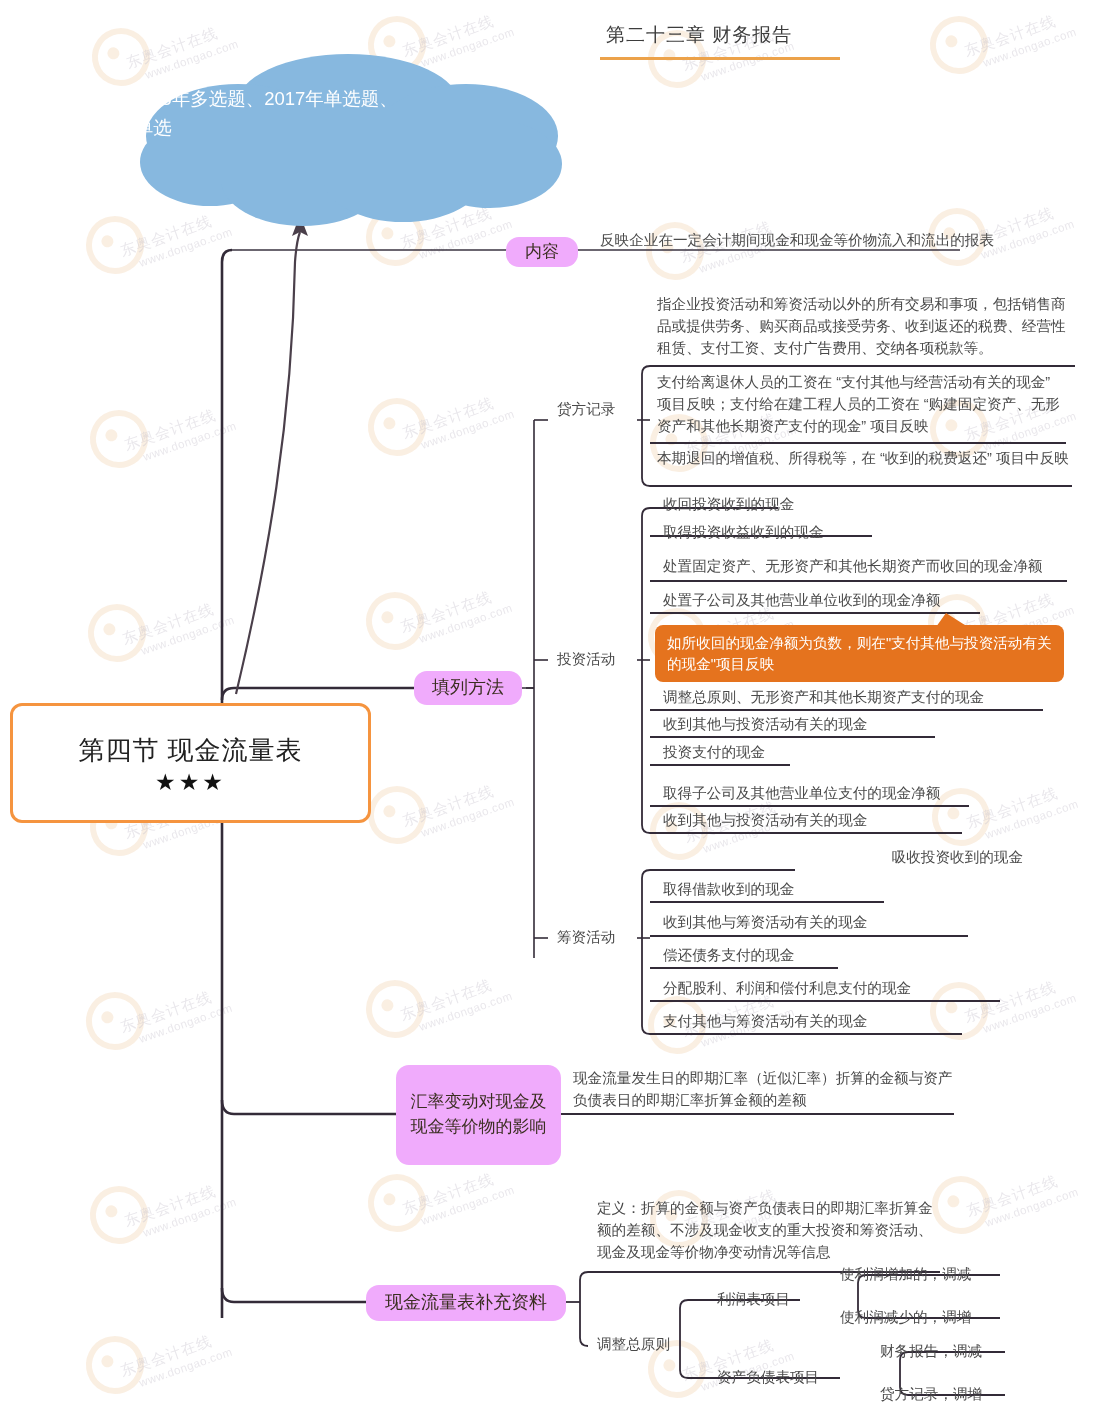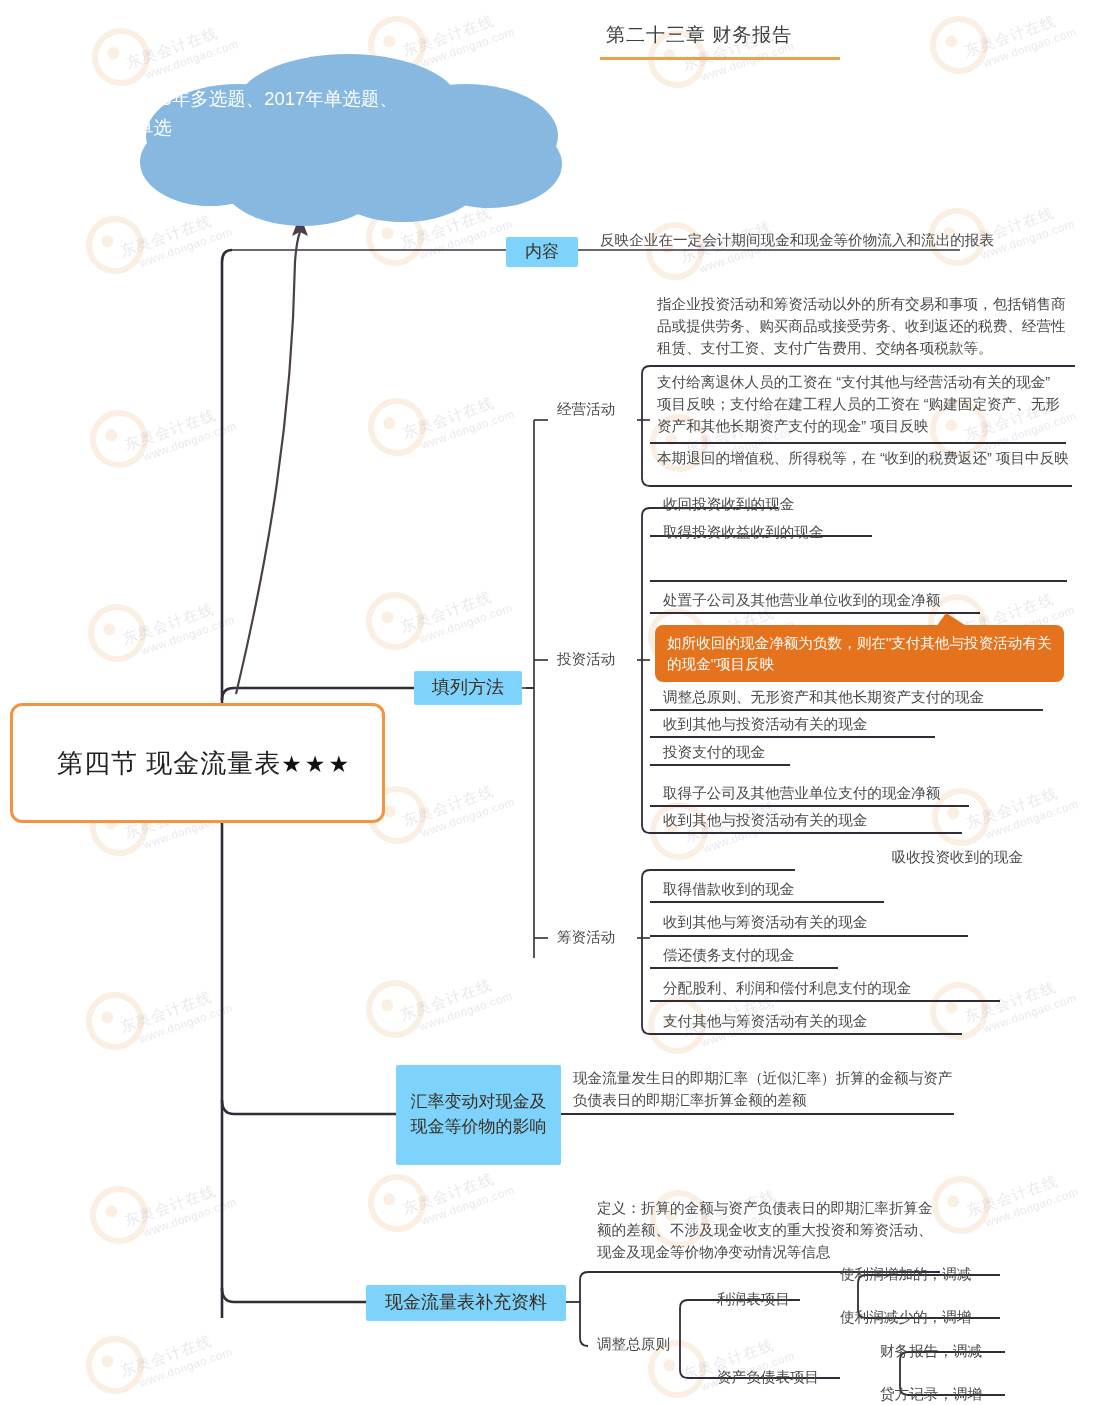--- a/index.html
+++ b/index.html
@@ -36,32 +36,31 @@
     border-radius:50%;background:#f6e2cc;
   }
 
   
   svg.links{position:absolute;left:0;top:0;width:1099px;height:1405px;z-index:2;}
 
   
   .node{position:absolute;z-index:4;}
 
   .chip{
-    background:#7dd3fc;border-radius:2px;color:#3a2e20;
+    background:#f0abfc;border-radius:13px;color:#3a2e20;
     display:flex;align-items:center;justify-content:center;
     text-align:center;line-height:1.28;
     font-size:17px;
   }
 
   .root-box{
     position:absolute;left:10px;top:703px;width:355px;height:114px;
     border:3px solid #F5943F;border-radius:12px;background:#fff;
-    display:flex;align-items:center;justify-content:center;
+    display:flex;flex-direction:column;align-items:center;justify-content:center;
     z-index:4;
-    padding-left:14px;
   }
   .root-title{font-size:26px;color:#222;letter-spacing:1px;}
   .root-stars{font-size:23px;color:#111;letter-spacing:3px;margin-top:3px;line-height:1;}
 
   .cloud-wrap{position:absolute;left:118px;top:44px;width:460px;height:185px;z-index:3;}
   .cloud-text{
     position:absolute;left:75px;top:85px;width:340px;
     color:#fff;font-size:18.5px;line-height:1.55;z-index:4;
   }
 
@@ -332,30 +331,31 @@
 
   <div class="node chip" style="left:506px;top:237px;width:72px;height:30px;">
     <span>内容</span>
   </div>
   <div class="leaf" style="left:600px;top:230px;width:400px;">反映企业在一定会计期间现金和现金等价物流入和流出的报表</div>
 
   <div class="node chip" style="left:414px;top:671px;width:108px;height:34px;font-size:18px;">
     <span>填列方法</span>
   </div>
 
-  <div class="mid" style="left:557px;top:400px;">经营活动</div>
+  <div class="mid" style="left:557px;top:400px;">贷方记录</div>
   <div class="mid" style="left:557px;top:650px;">投资活动</div>
   <div class="mid" style="left:557px;top:928px;">筹资活动</div>
 
   <div class="leaf" style="left:657px;top:294px;width:420px;">指企业投资活动和筹资活动以外的所有交易和事项，包括销售商品或提供劳务、购买商品或接受劳务、收到返还的税费、经营性租赁、支付工资、支付广告费用、交纳各项税款等。</div>
   <div class="leaf" style="left:657px;top:372px;width:410px;">支付给离退休人员的工资在 “支付其他与经营活动有关的现金” 项目反映；支付给在建工程人员的工资在 “购建固定资产、无形资产和其他长期资产支付的现金” 项目反映</div>
   <div class="leaf" style="left:663px;top:494px;width:360px;">收回投资收到的现金</div>
 
   <div class="leaf" style="left:657px;top:448px;width:415px;">本期退回的增值税、所得税等，在 “收到的税费返还” 项目中反映</div>
   <div class="leaf" style="left:663px;top:522px;width:360px;">取得投资收益收到的现金</div>
+  <div class="leaf" style="left:663px;top:556px;width:420px;">处置固定资产、无形资产和其他长期资产而收回的现金净额</div>
   <div class="leaf" style="left:663px;top:590px;width:400px;">处置子公司及其他营业单位收到的现金净额</div>
 
   <div class="callout" style="left:655px;top:625px;width:385px;">
     <span class="tail"></span>
     <span>如所收回的现金净额为负数，则在"支付其他与投资活动有关的现金"项目反映</span>
   </div>
 
   <div class="leaf" style="left:663px;top:687px;width:420px;">调整总原则、无形资产和其他长期资产支付的现金</div>
   <div class="leaf" style="left:663px;top:714px;width:400px;">收到其他与投资活动有关的现金</div>
   <div class="leaf" style="left:663px;top:742px;width:360px;">投资支付的现金</div>

